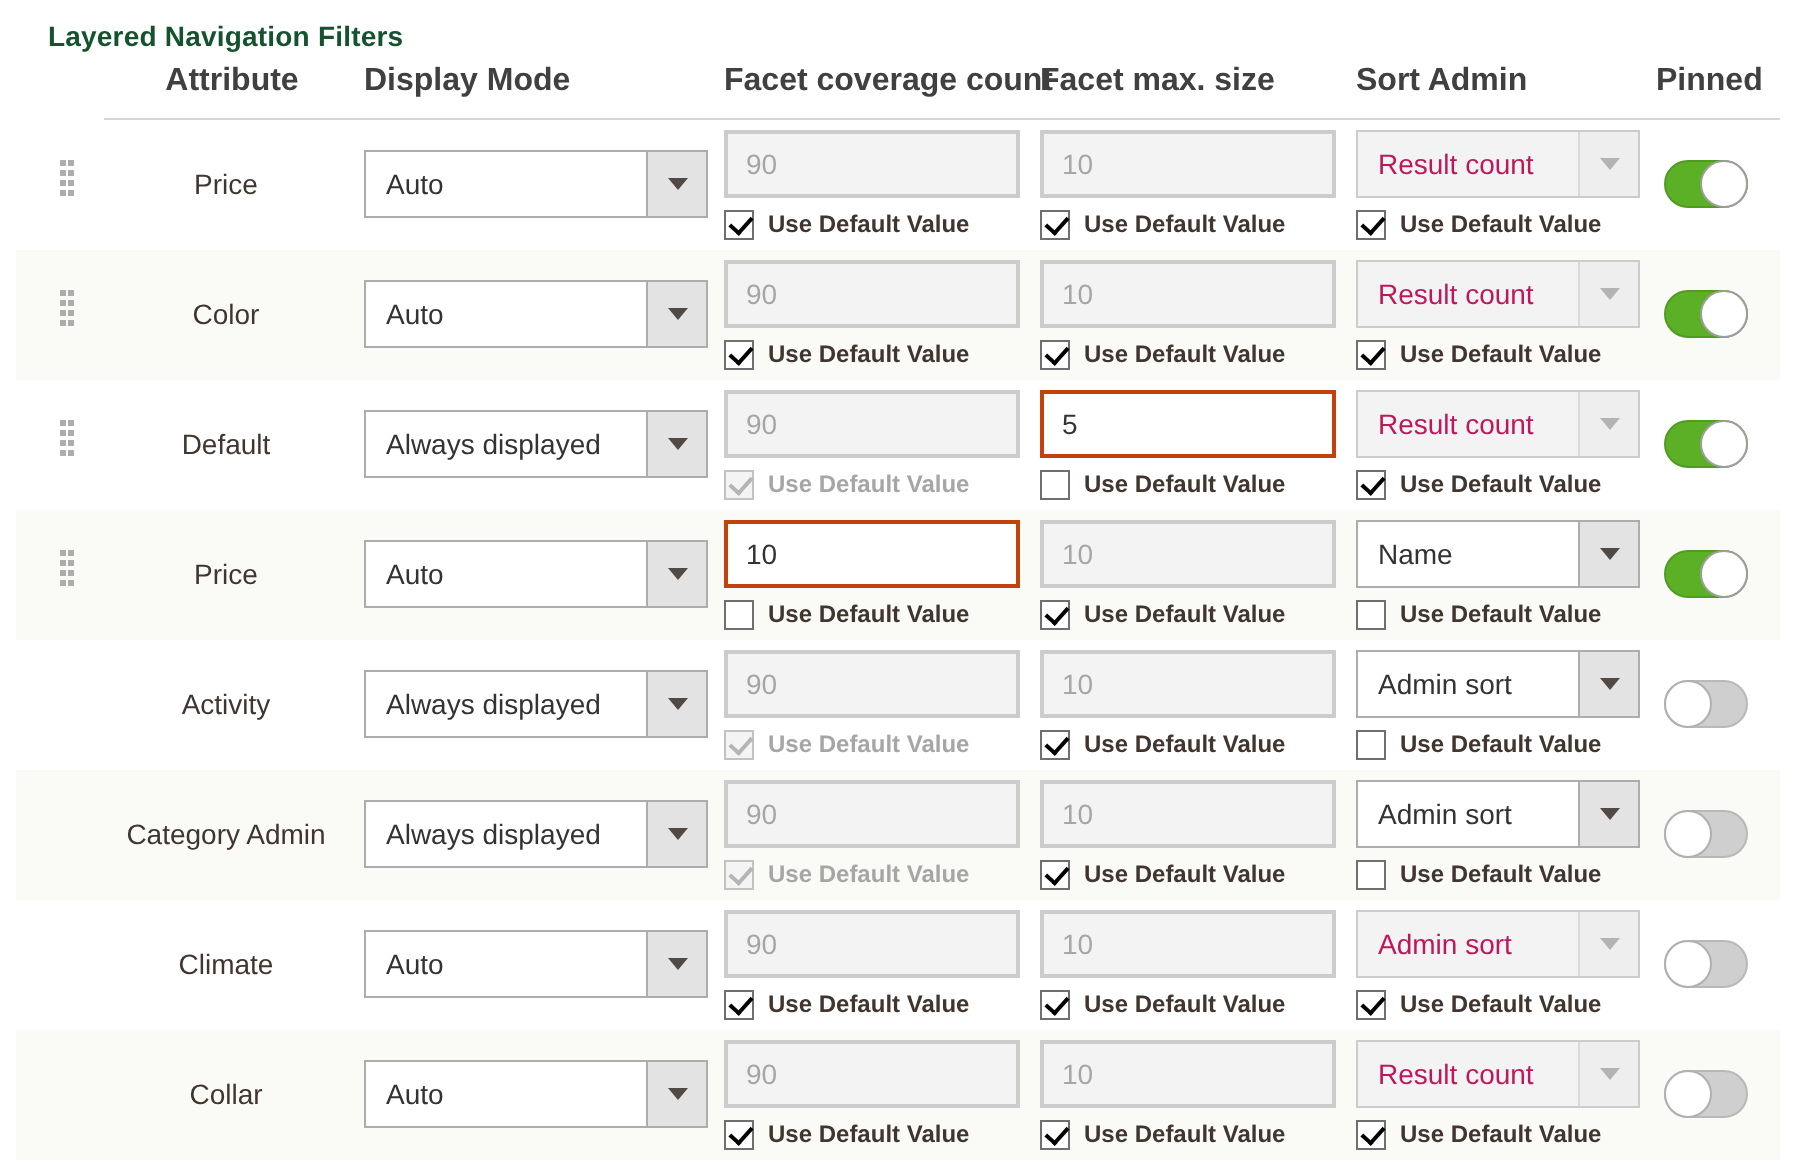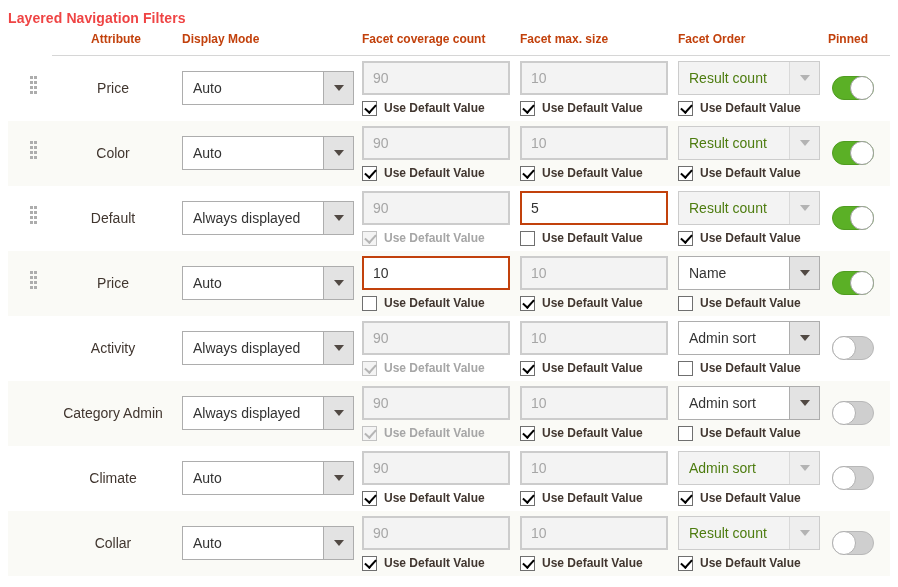--- a/index.html
+++ b/index.html
@@ -13,45 +13,46 @@
   .page {
     width: 898px; height: 587px;
     position: relative;
     overflow: hidden;
     background: #ffffff;
   }
 
   .section-title {
     font-size: 14px;
     font-weight: 700;
-    color: #ef4444;
+    color: #14532d;
     padding: 10px 0 0 8px;
     letter-spacing: 0.1px;
+    margin-left: 16px;
   }
 
   table.lnf {
     width: 882px;
     margin-left: 8px;
     border-collapse: collapse;
     table-layout: fixed;
   }
 
   
   col.c-handle { width: 44px; }
   col.c-attr   { width: 128px; }
   col.c-mode   { width: 178px; }
   col.c-cov    { width: 158px; }
   col.c-max    { width: 158px; }
   col.c-sort   { width: 148px; }
   col.c-pin    { width: 68px; }
 
   thead th {
-    font-size: 12px;
+    font-size: 16px;
     font-weight: 700;
-    color: #c2410c;
+    color: #404040;
     text-align: left;
     padding: 6px 0 9px 0;
     border-bottom: 1px solid #d6d6d6;
     vertical-align: bottom;
     white-space: nowrap;
   }
   thead th.h-handle { border-bottom: none; }
   thead th.h-attr   { text-align: center; }
   thead th.h-mode   { padding-left: 2px; }
   thead th.h-cov    { padding-left: 4px; }
@@ -123,21 +124,21 @@
   }
   .sel .sel-arrow b {
     display: block;
     width: 0; height: 0;
     border-left: 5px solid transparent;
     border-right: 5px solid transparent;
     border-top: 6px solid #514943;
   }
   .sel.sel-sort { width: 142px; }
   .sel.disabled { border-color: #cccccc; background: #f3f3f3; cursor: default; }
-  .sel.disabled .sel-txt { color: #4d7c0f; text-align: right; }
+  .sel.disabled .sel-txt { color: #be185d; text-align: right; }
   .sel.disabled .sel-arrow { background: #eeeeee; border-left-color: #d9d9d9; }
   .sel.disabled .sel-arrow b { border-top-color: #b3b3b3; }
 
   
   .field { width: 148px; }
   .inp {
     display: block;
     width: 148px;
     height: 34px;
     border: 2px solid #c2410c;
@@ -232,21 +233,21 @@
         <col class="c-sort">
         <col class="c-pin">
     </colgroup>
     <thead>
       <tr>
         <th class="h-handle"></th>
         <th class="h-attr">Attribute</th>
         <th class="h-mode">Display Mode</th>
         <th class="h-cov">Facet coverage count</th>
         <th class="h-max">Facet max. size</th>
-        <th class="h-sort">Facet Order</th>
+        <th class="h-sort">Sort Admin</th>
         <th class="h-pin">Pinned</th>
       </tr>
     </thead>
     <tbody id="lnf-body">
         <tr class="">
           <td class="handle-cell"><span class="drag-handle"><i></i><i></i><i></i><i></i><i></i><i></i><i></i><i></i></span></td>
           <td class="attr-label">Price</td>
           <td class="cell-mode">
             <div class="sel ">
               <span class="sel-txt">Auto</span>

